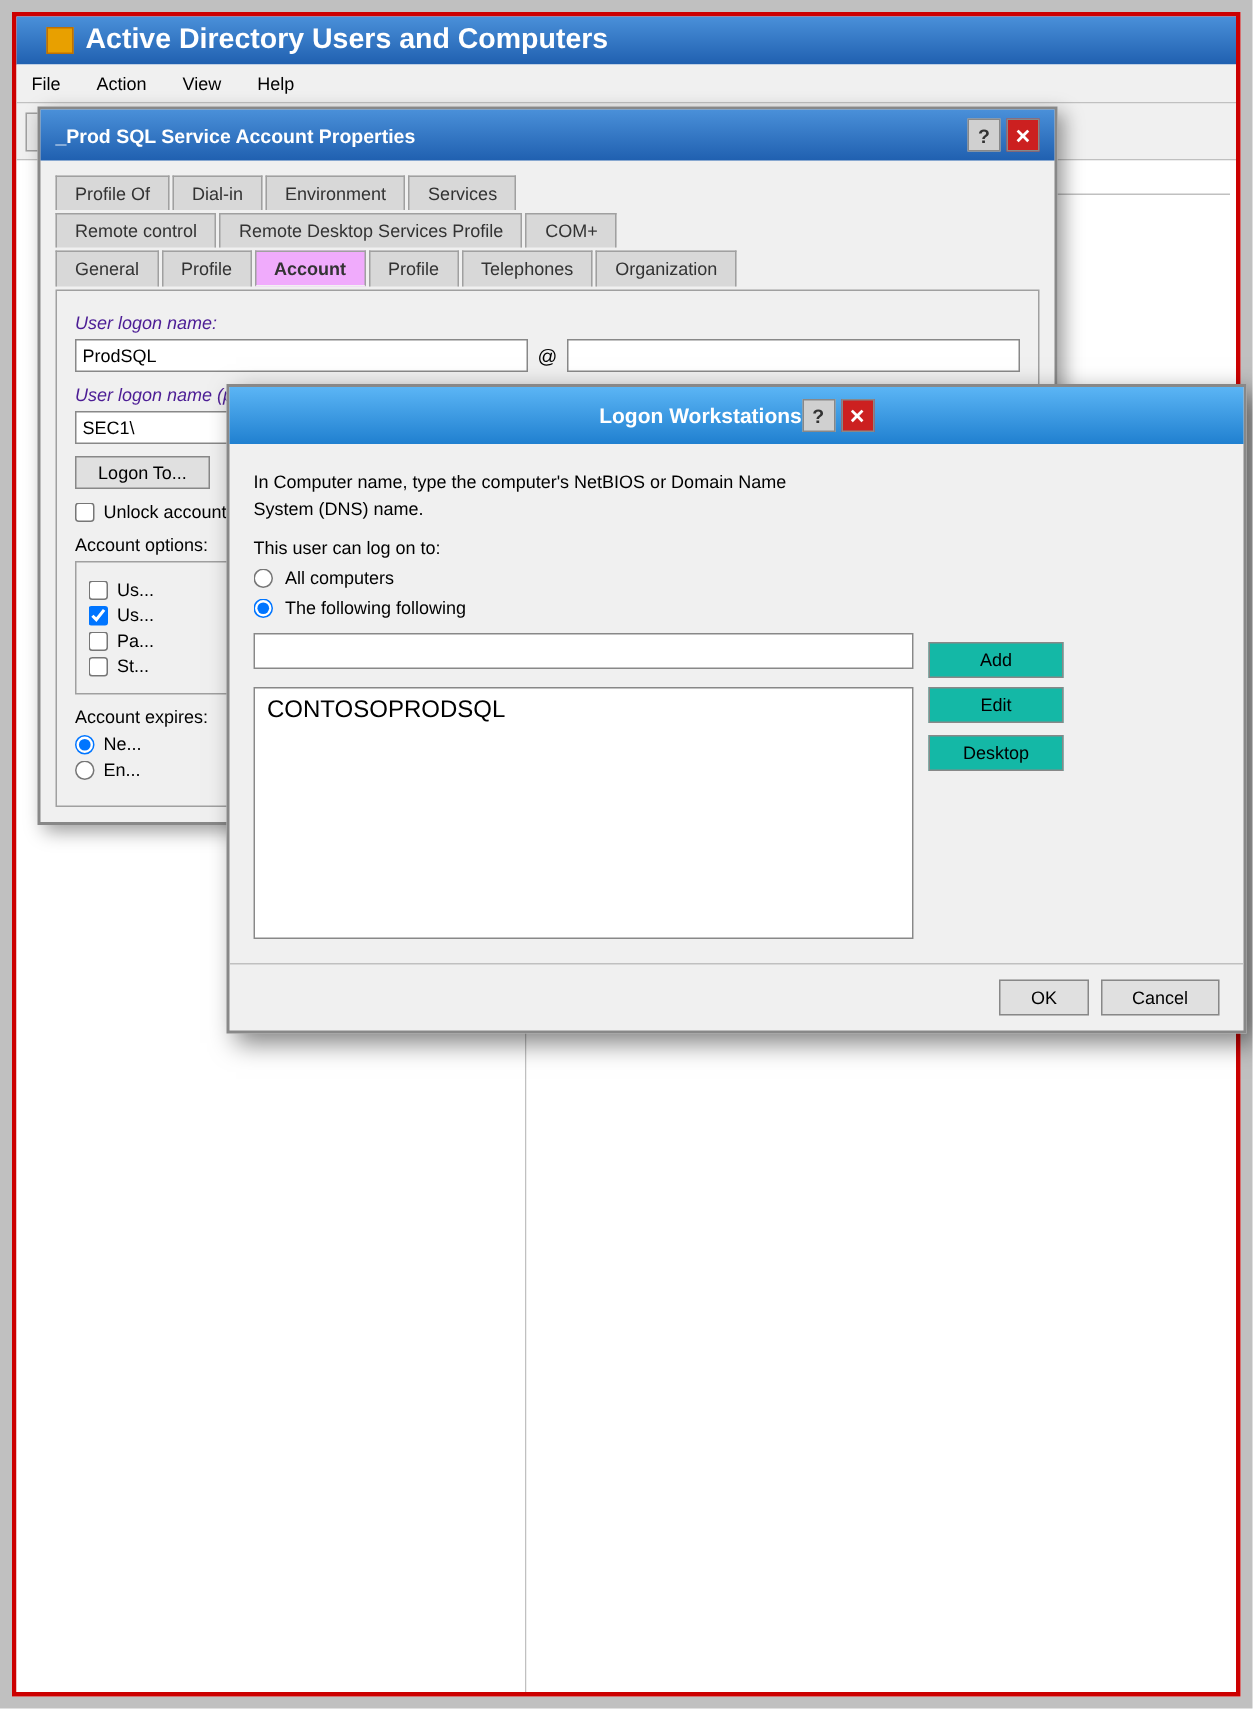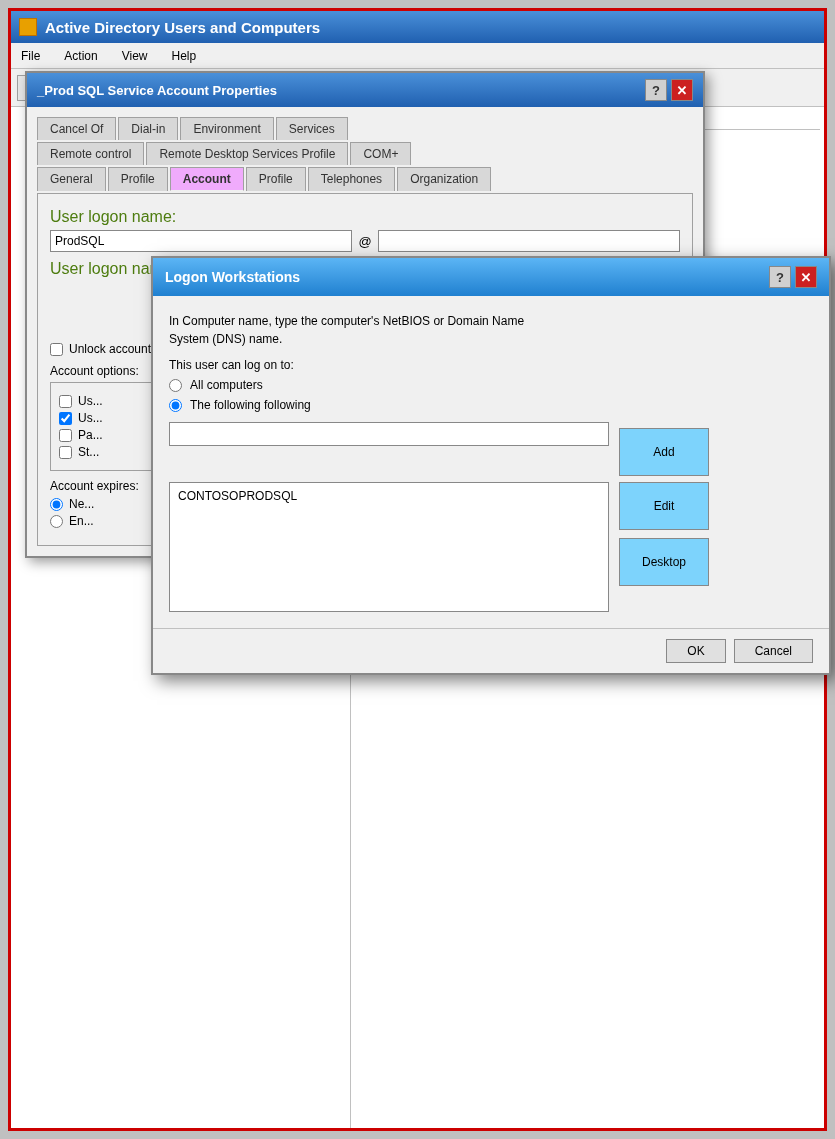--- a/index.html
+++ b/index.html
@@ -20,23 +20,23 @@
       border: 3px solid #cc0000;
       background: #fff;
     }
 
     
     .title-bar {
       background: linear-gradient(to bottom, #4a90d9 0%, #2060b0 100%);
       height: 32px;
       display: flex;
       align-items: center;
-      padding: 0 8px;
+      padding: 0 20px;
       color: white;
-      font-size: 15px;
+      font-size: 19px;
       font-weight: bold;
     }
     .title-bar-icon {
       width: 18px; height: 18px;
       background: #e8a000;
       margin-right: 8px;
       display: inline-block;
       border: 1px solid #c07000;
     }
 
@@ -195,24 +195,25 @@
     }
 
     .tab-content {
       border: 1px solid #a0a0a0;
       background: #f0f0f0;
       padding: 14px 12px;
     }
 
     
     .form-label {
-      font-size: 16px;
-      color: #4d7c0f;
+      font-size: 12px;
+      color: #4c1d95;
       margin-bottom: 4px;
       display: block;
+      font-style: italic;
     }
     .form-input {
       width: 100%;
       height: 22px;
       border: 1px solid #888;
       background: white;
       padding: 2px 4px;
       font-size: 12px;
     }
     .form-input-half {
@@ -221,21 +222,20 @@
       border: 1px solid #888;
       background: white;
       padding: 2px 4px;
       font-size: 12px;
     }
     .form-row {
       display: flex;
       align-items: center;
       gap: 6px;
       margin-bottom: 8px;
-      justify-content: flex-end;
     }
     .form-btn {
       padding: 3px 12px;
       background: #e0e0e0;
       border: 1px solid #888;
       cursor: pointer;
       font-size: 12px;
       min-width: 90px;
     }
 
@@ -276,21 +276,21 @@
     }
 
     .logon-dialog-title {
       background: linear-gradient(to bottom, #5bb5f5, #2080d0);
       color: white;
       font-size: 14px;
       font-weight: bold;
       padding: 8px 12px;
       display: flex;
       align-items: center;
-      justify-content: space-between;
+      justify-content: center;
     }
 
     .logon-body {
       padding: 16px;
     }
 
     .logon-info-text {
       font-size: 12px;
       color: #000000;
       margin-bottom: 10px;
@@ -318,43 +318,43 @@
       width: 440px;
       height: 24px;
       border: 1px solid #888;
       background: white;
       padding: 2px 4px;
       font-size: 12px;
     }
 
     .logon-list {
       width: 440px;
-      height: 130px;
+      height: 168px;
       border: 1px solid #888;
       background: white;
       margin-top: 6px;
       padding: 4px;
-      font-size: 12px;
+      font-size: 16px;
     }
 
     .logon-list-item {
       padding: 2px 4px;
     }
 
     .logon-buttons-col {
       display: flex;
       flex-direction: column;
       gap: 8px;
       margin-top: 6px;
     }
 
     .logon-btn {
       width: 90px;
-      padding: 16px 10px;
-      background: #7dd3fc;
+      padding: 4px 10px;
+      background: #14b8a6;
       border: 1px solid #888;
       cursor: pointer;
       font-size: 12px;
       text-align: center;
     }
 
     .logon-input-row {
       display: flex;
       gap: 10px;
       align-items: flex-start;
@@ -453,21 +453,21 @@
       <span>_Prod SQL Service Account Properties</span>
       <div class="dialog-title-controls">
         <div class="dialog-ctrl-btn">?</div>
         <div class="dialog-ctrl-btn close-btn">✕</div>
       </div>
     </div>
 
     <div class="dialog-body">
 
       <div class="tab-row">
-        <div class="tab">Cancel Of</div>
+        <div class="tab">Profile Of</div>
         <div class="tab">Dial-in</div>
         <div class="tab">Environment</div>
         <div class="tab">Services</div>
       </div>
 
       <div class="tab-row">
         <div class="tab">Remote control</div>
         <div class="tab">Remote Desktop Services Profile</div>
         <div class="tab">COM+</div>
       </div>

